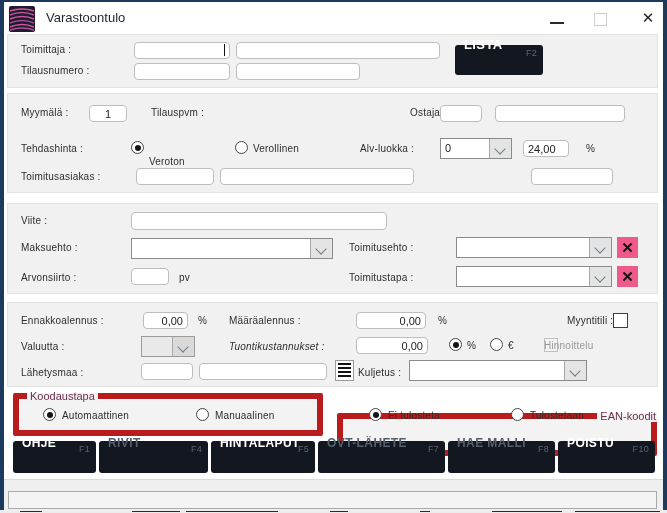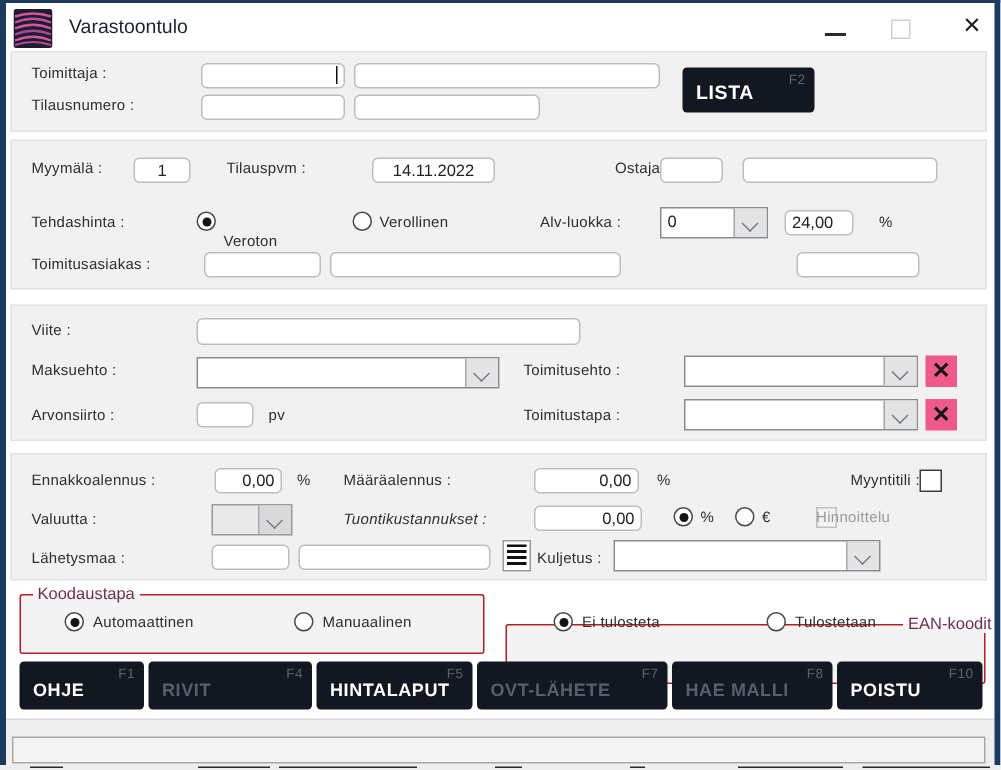--- a/index.html
+++ b/index.html
@@ -42,28 +42,28 @@
              border-bottom:1.6px solid #6f7d86;transform:rotate(45deg);}
   .sel.dis{background:#e9e9e9;border-color:#9b9b9b;}
   .sel.dis .arrow{background:#d9d9d9;}
 
   .radio{position:absolute;width:13px;height:13px;border:1px solid #474747;border-radius:50%;background:#fff;box-sizing:border-box;}
   .radio.on::after{content:"";position:absolute;left:2.5px;top:2.5px;width:6px;height:6px;border-radius:50%;background:#141414;}
   .cb{position:absolute;width:15px;height:15px;border:1px solid #3d3d3d;background:#fff;box-sizing:border-box;}
   .cb.dis{border-color:#c0c0c0;background:#f3f3f3;width:14px;height:14px;}
 
   .btn-dark{position:absolute;background:#131720;border-radius:3px;color:#fff;}
-  .btn-dark .cap{position:absolute;left:9px;bottom:6px;font-size:12px;font-weight:bold;letter-spacing:.4px;white-space:nowrap;}
+  .btn-dark .cap{position:absolute;left:9px;bottom:23px;font-size:12px;font-weight:bold;letter-spacing:.4px;white-space:nowrap;}
   .btn-dark .fkey{position:absolute;right:6px;top:3px;font-size:9px;color:#5a6472;letter-spacing:.3px;}
   .btn-dark.dis .cap{color:#565f6d;}
 
   .xbtn{position:absolute;width:21px;height:21px;background:#f05a8a;color:#151515;font-weight:bold;
         font-size:15px;text-align:center;line-height:21px;}
 
-  fieldset.grp{position:absolute;margin:0;padding:0;box-sizing:border-box;border:1px solid #b91c1c;
+  fieldset.grp{position:absolute;margin:0;padding:0;box-sizing:border-box;border:6px solid #b91c1c;
                border-radius:2px;background:#f3f3f3;}
   fieldset.grp legend{font-size:11px;color:#6b3050;padding:0 3px;margin-left:8px;}
 
   .listbtn{position:absolute;width:19px;height:21px;box-sizing:border-box;border:1px solid #9a9a9a;background:#fff;}
   .listbtn .lines{position:absolute;left:2px;right:2px;top:2px;bottom:2px;
         background:repeating-linear-gradient(to bottom,#111 0 2px,transparent 2px 4px);}
 
   .caret{position:absolute;width:1px;height:12px;background:#111;}
   .statusband{position:absolute;left:4px;top:479px;width:659px;height:31px;background:#efefef;border-top:1px solid #dadada;}
   .statusbox{position:absolute;left:4px;top:11px;width:649px;height:18px;border:1px solid #a9a9a9;background:#f4f4f4;box-sizing:border-box;}
@@ -110,21 +110,20 @@
     <div class="btn-dark" style="left:447px;top:10px;width:88px;height:30px;">
       <span class="cap" style="font-size:13px;">LISTA</span>
       <span class="fkey">F2</span>
     </div>
   </div>
 
   <div class="panel" style="left:7px;top:93px;width:651px;height:100px;">
     <span class="lbl" style="left:13px;top:13px;">Myymälä :</span>
     <input class="inp center" style="left: 81px; top: 11px; width: 38px;" value="1">
     <span class="lbl" style="left:143px;top:13px;">Tilauspvm :</span>
-    <input class="inp center" style="left: 240px; top: 11px; width: 82px;" value="14.11.2022">
     <span class="lbl" style="left:362px;top:13px;margin-left:40px;">Ostaja :</span>
     <input class="inp" style="left: 432px; top: 11px; width: 42px;" value="">
     <input class="inp" style="left: 487px; top: 11px; width: 130px;" value="">
 
     <span class="lbl" style="left:13px;top:49px;">Tehdashinta :</span>
     <span class="radio on" style="left:123px;top:47px;"></span>
     <span class="lbl" style="left:141px;top:49px;margin-top:13px;">Veroton</span>
     <span class="radio" style="left:227px;top:47px;"></span>
     <span class="lbl" style="left:245px;top:49px;">Verollinen</span>
     <span class="lbl" style="left:352px;top:49px;">Alv-luokka :</span>

